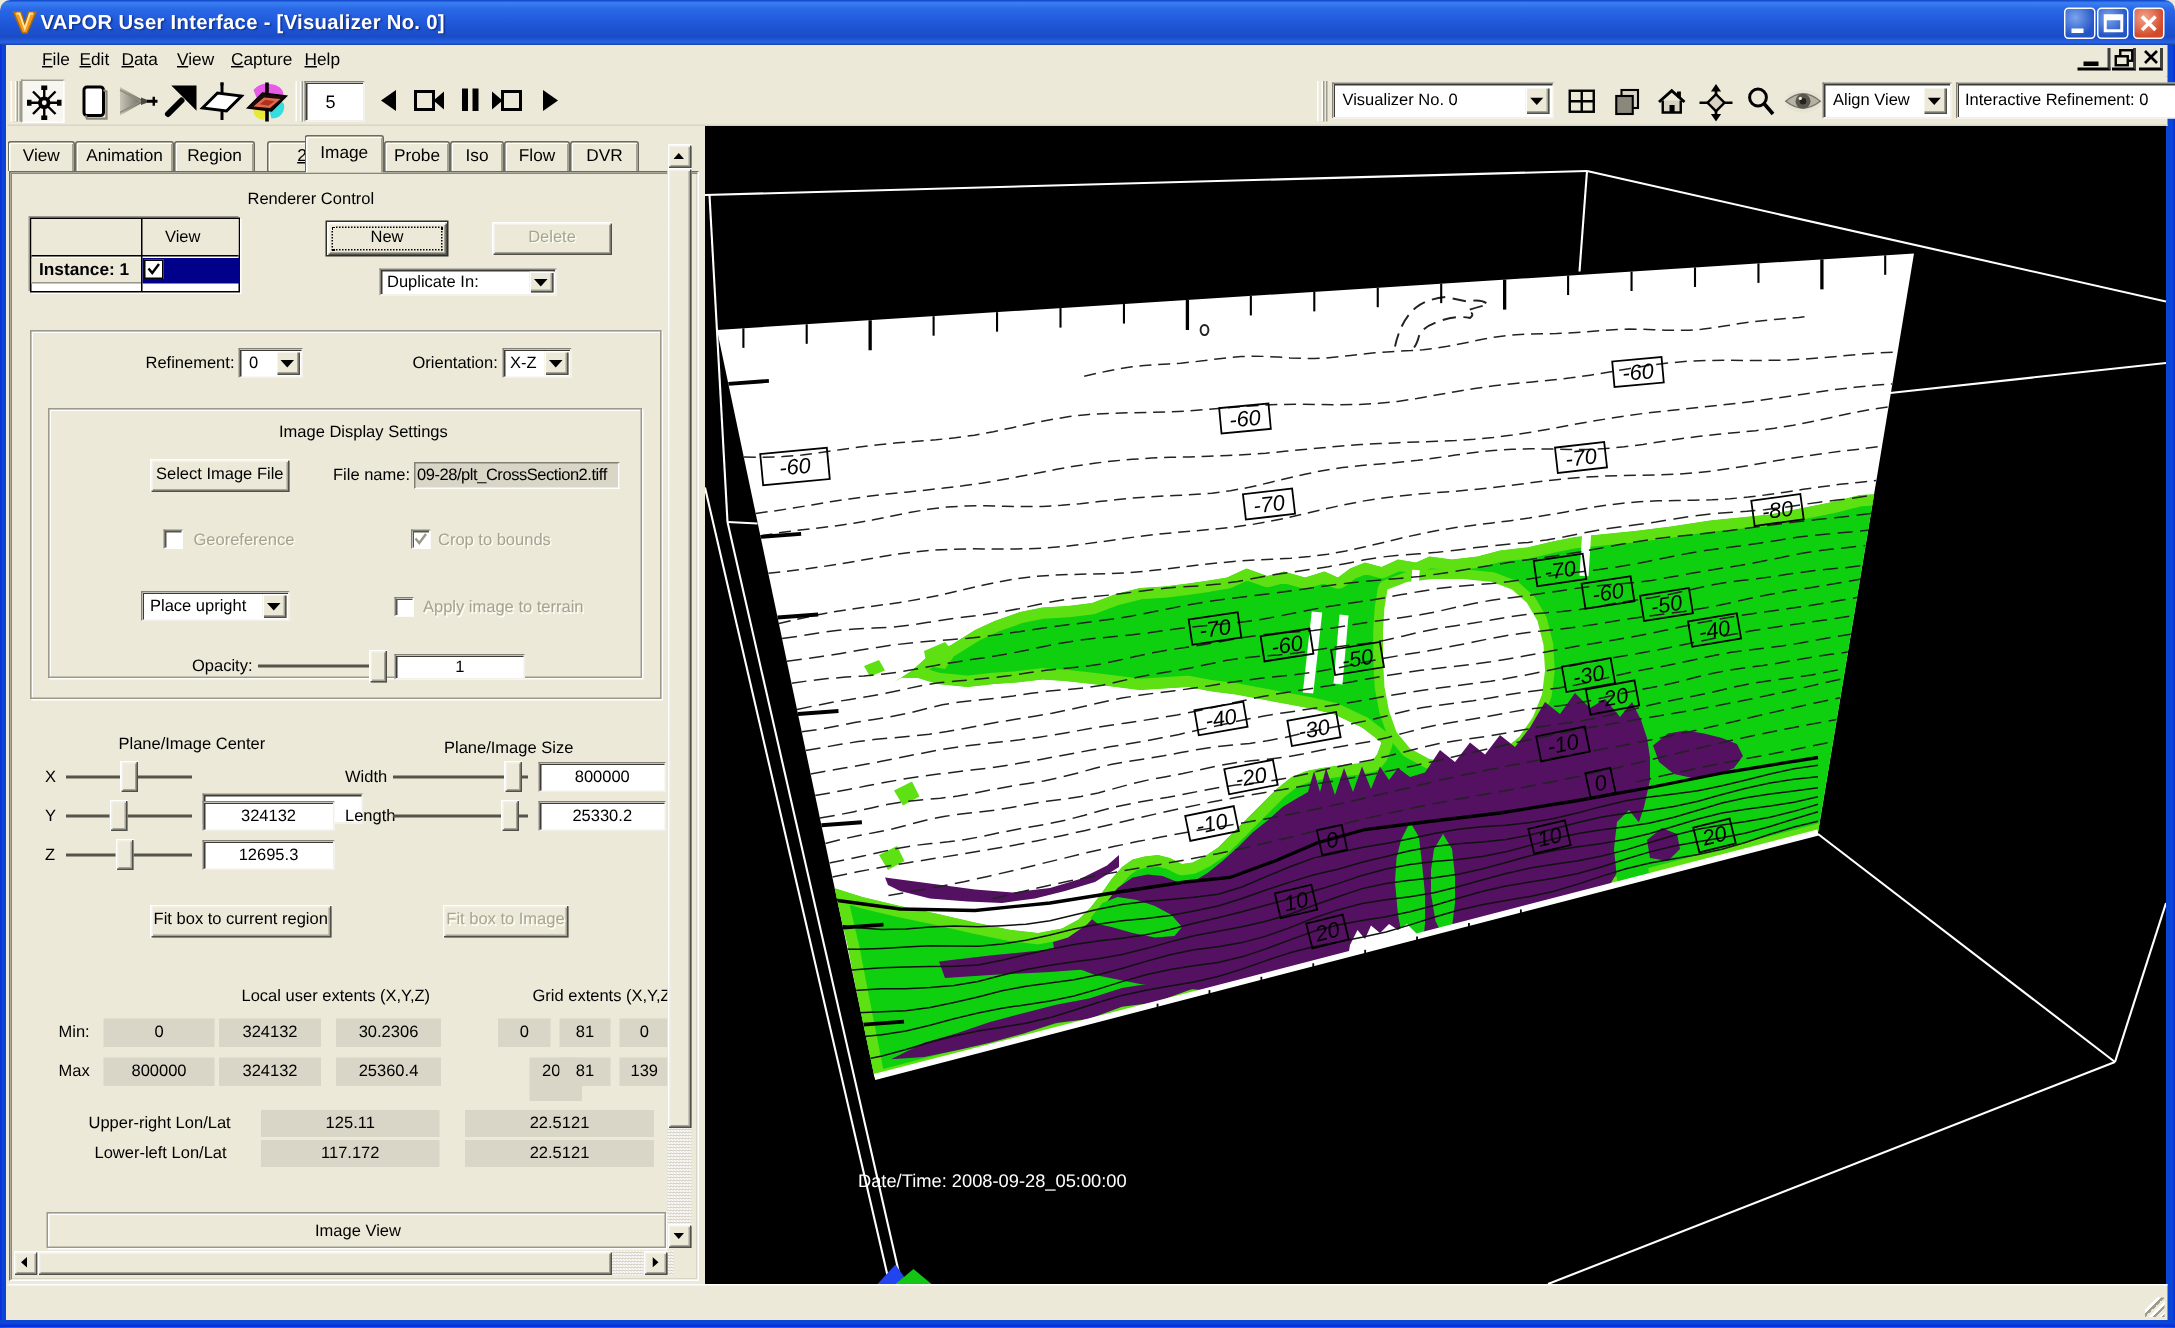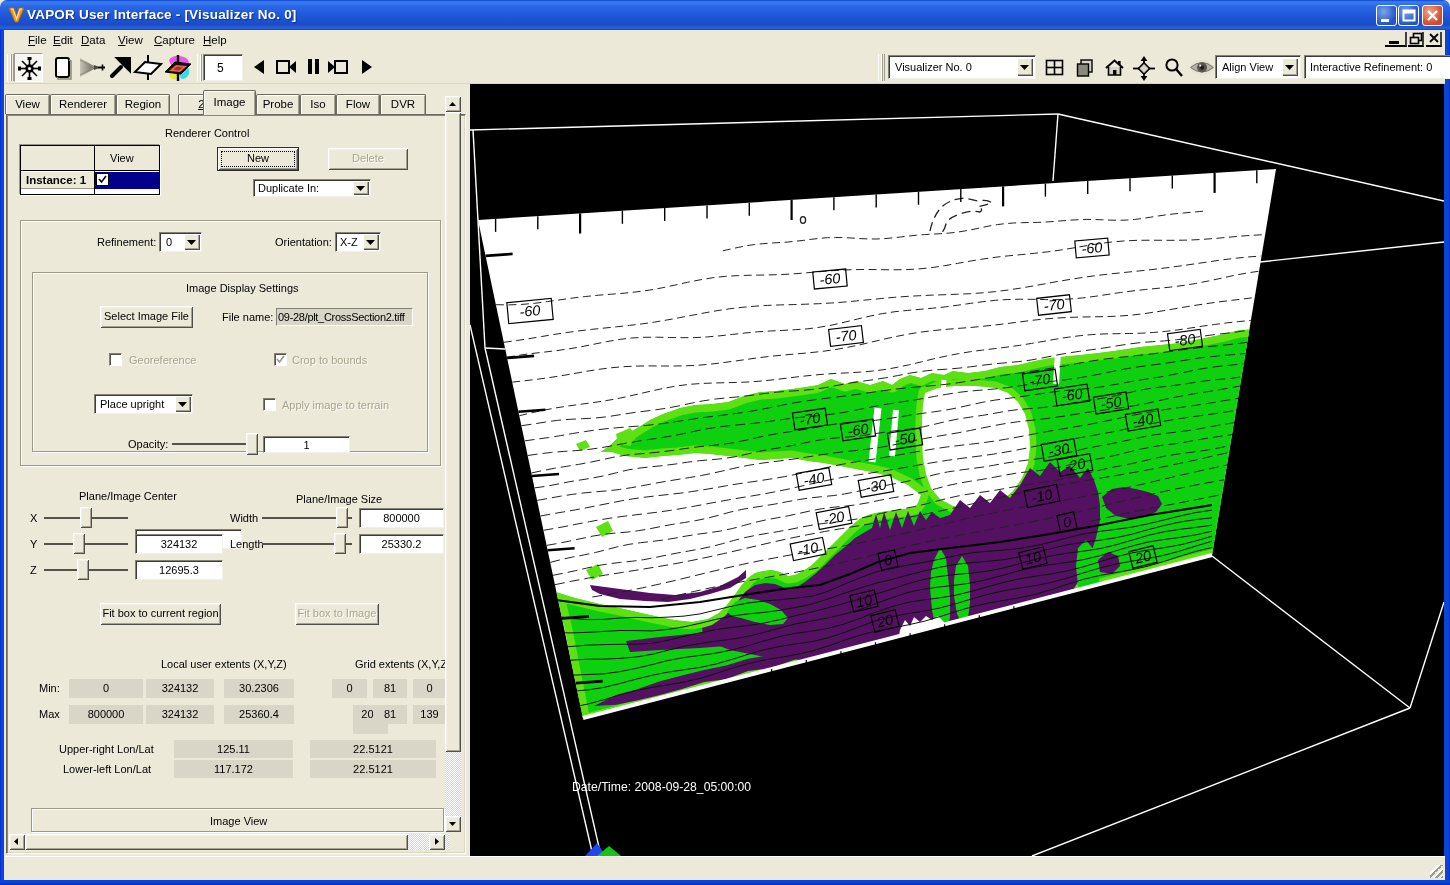--- a/index.html
+++ b/index.html
@@ -258,21 +258,21 @@
         <svg width="9" height="5" style="position:absolute;left:3px;top:2px;">
           <path d="M0 0 L8 0 L4 4 Z" fill="#000"></path>
         </svg>
       </div>
   </div>
 </div>
 
 <div class="abs panel">
   <div class="tabrow">
     <div class="tab" style="left:0px;width:45px;">View</div>
-    <div class="tab" style="left:45px;width:66px;">Renderer</div>
+    <div class="tab" style="left:45px;width:66px;">Animation</div>
     <div class="tab" style="left:111px;width:54px;">Region</div>
     <div class="tab" style="left:173px;width:55px;text-decoration:underline;">2D</div>
     <div class="tab active" style="left:198px;width:53px;">Image</div>
     <div class="tab" style="left:251px;width:44px;">Probe</div>
     <div class="tab" style="left:295px;width:36px;">Iso</div>
     <div class="tab" style="left:331px;width:44px;">Flow</div>
     <div class="tab" style="left:375px;width:46px;">DVR</div>
   </div>
   <div class="pageframe"></div>
 

